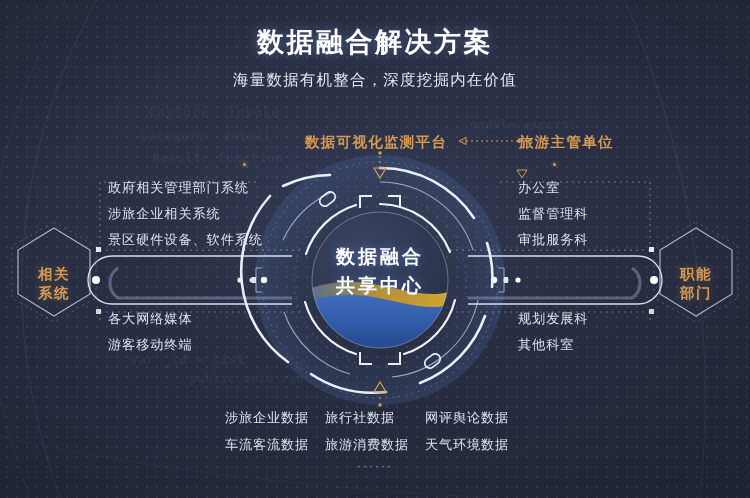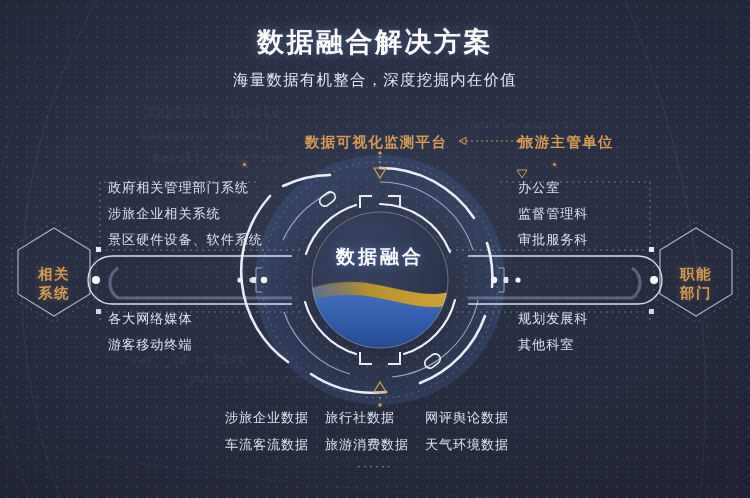--- a/index.html
+++ b/index.html
@@ -384,16 +384,17 @@
         <td>旅游消费数据</td>
         <td>天气环境数据</td>
       </tr>
     </tbody>
       </table>
   </div>
   <div class="ellipsis-row">······</div>
 
   <div class="core-text">
     <div>数据融合</div>
+    <div>共享中心</div>
   </div>
 
   <div class="vignette"></div>
 </div>
 
 </body></html>

